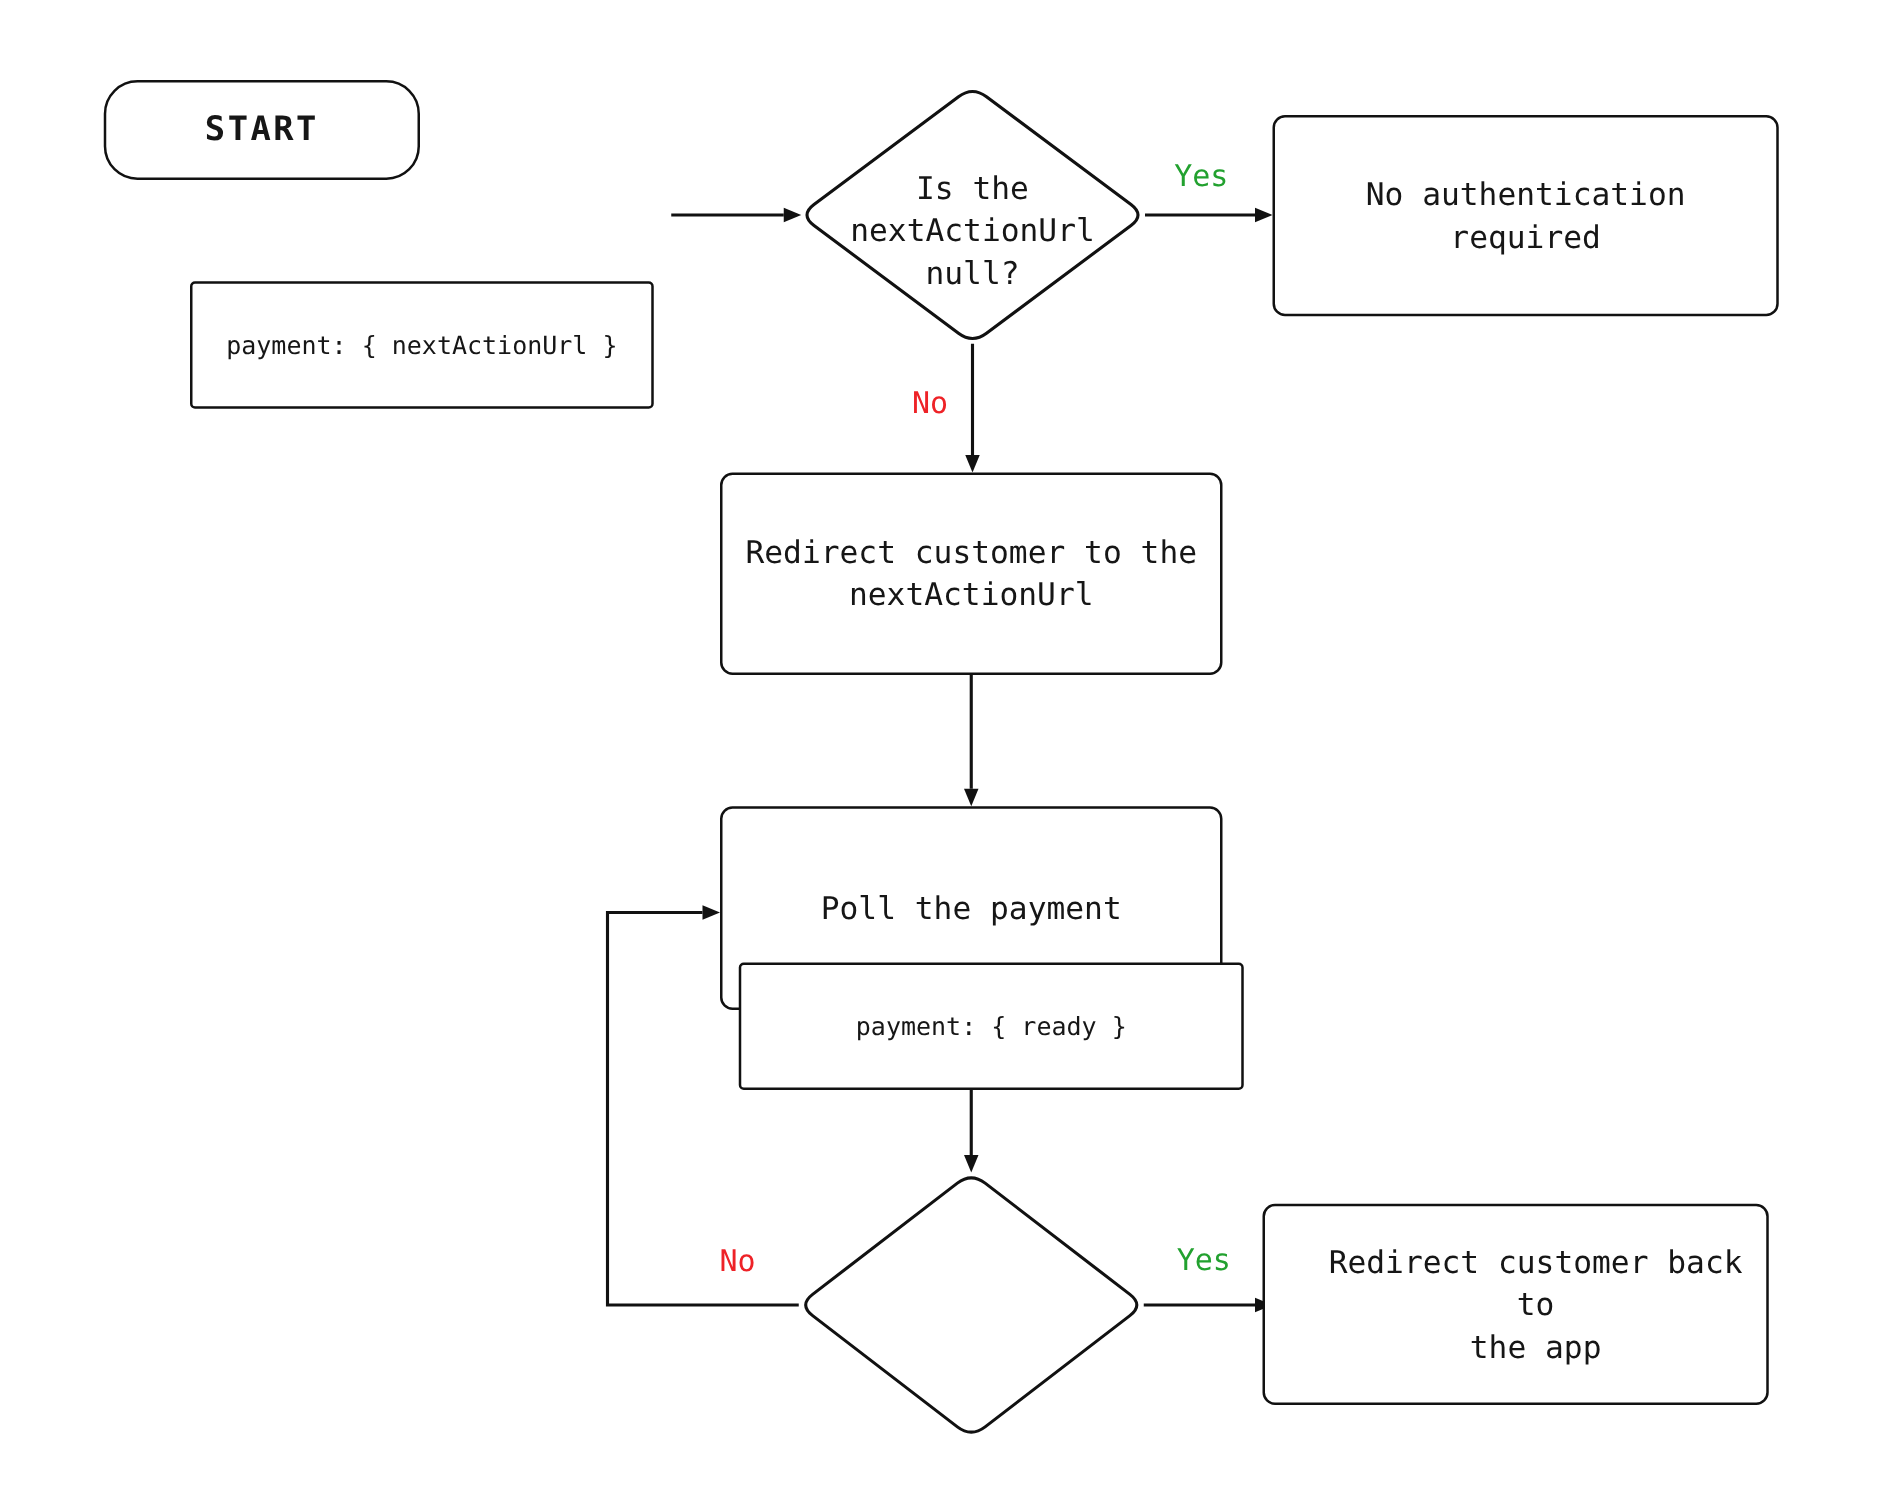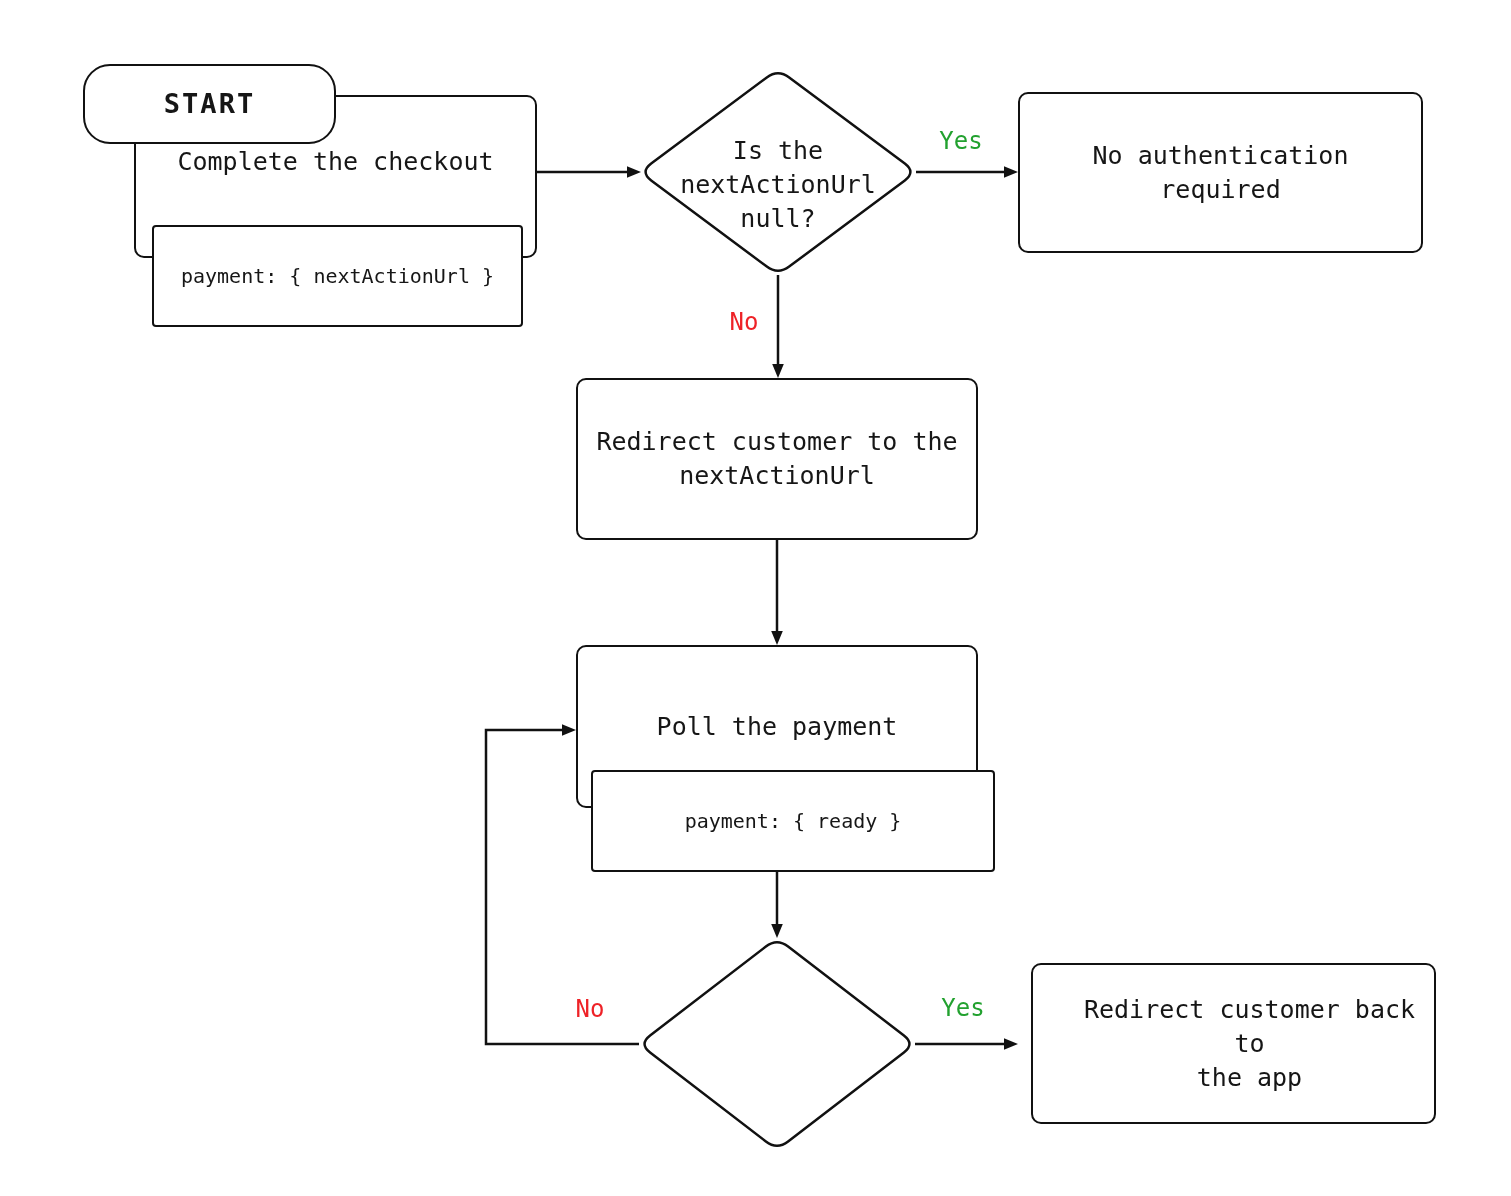--- a/index.html
+++ b/index.html
@@ -122,23 +122,20 @@
     <g>
       <path class="wire" d="M639,1044 H486 V730 H562"></path>
       <polygon class="arrowhead" points="576,730 562,724.2 562,735.8"></polygon>
     </g>
 
     <path class="diamond" d="M789.2,77.4 L904.8,163.6 Q916,172 904.8,180.4 L789.2,266.6 Q778,275 766.8,266.6 L651.2,180.4 Q640,172 651.2,163.6 L766.8,77.4 Q778,69 789.2,77.4 Z"></path>
 
     <path class="diamond" d="M788.1,946.5 L903.9,1035.5 Q915,1044 903.9,1052.5 L788.1,1141.5 Q777,1150 765.9,1141.5 L650.1,1052.5 Q639,1044 650.1,1035.5 L765.9,946.5 Q777,938 788.1,946.5 Z"></path>
   </svg>
 
-  <div class="node" style="left:134px; top:95px; width:403px; height:163px; align-items:flex-start; padding-top:48px;">
-    <span>Complete the checkout</span>
-  </div>
 
   <div class="node snippet" style="left:152px; top:225px; width:371px; height:102px;">
     <span>payment: { nextActionUrl }</span>
   </div>
 
   <div class="node start-node" style="left:83px; top:64px; width:253px; height:80px;border-radius:27px;">
     <span>START</span>
   </div>
 
   <div class="node" style="left:1018px; top:92px; width:405px; height:161px;">
@@ -152,21 +149,21 @@
   </div>
 
   <div class="node" style="left:576px; top:645px; width:402px; height:163px;">
     <span>Poll the payment</span>
   </div>
 
   <div class="node snippet" style="left:591px; top:770px; width:404px; height:102px;">
     <span>payment: { ready }</span>
   </div>
 
-  <div class="node" style="left:1031px; top:963px; width:405px; height:161px;padding-left:32px;">
+  <div class="node" style="left:1010px; top:963px; width:405px; height:161px;padding-left:32px;">
     <span>Redirect customer back to
 the app</span>
   </div>
 
   <div class="dlabel" style="left:658px; top:124px; width:240px; height:121px;">Is the
 nextActionUrl
 null?</div>
 
 
   <span class="edge-label yes" style="left:961px; top:141px;">Yes</span>

